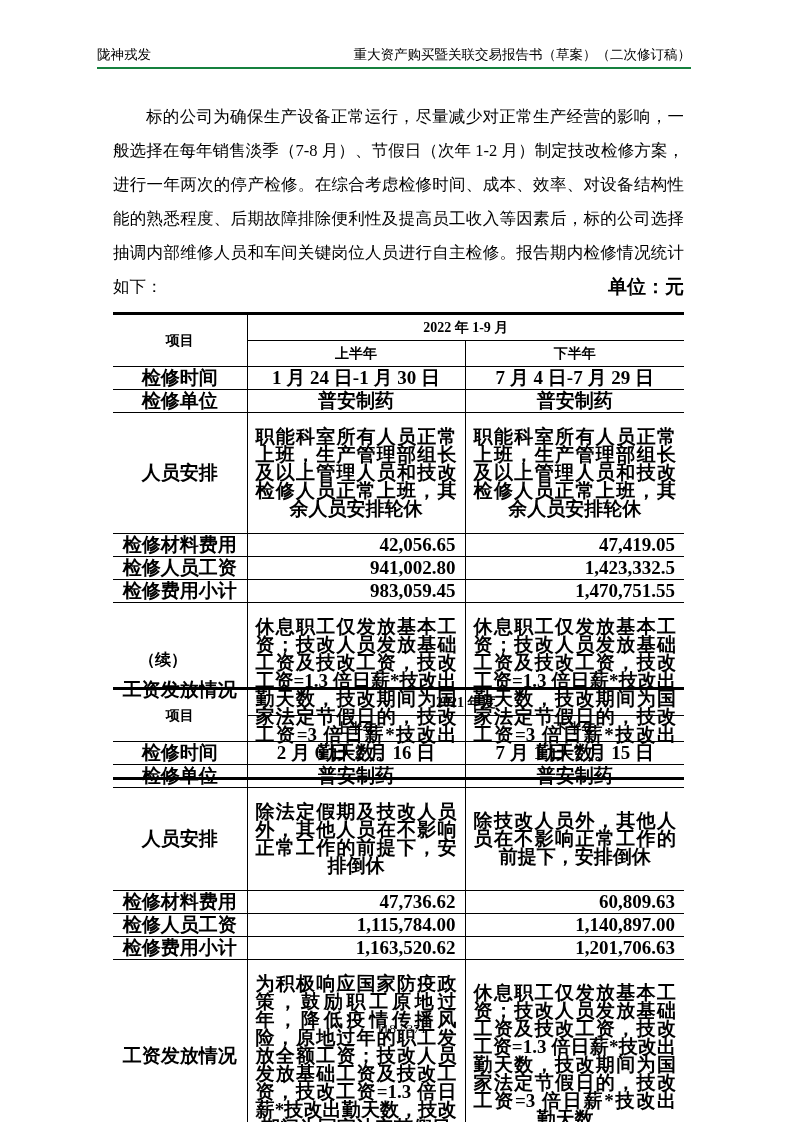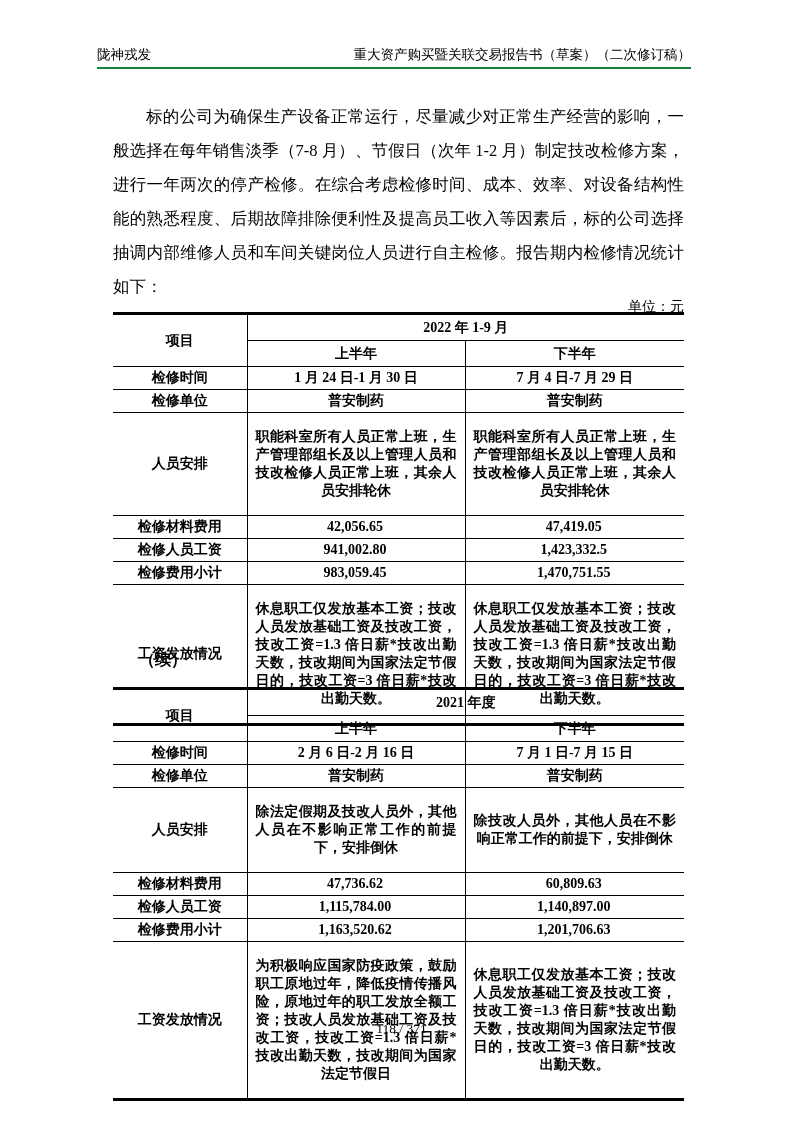--- a/index.html
+++ b/index.html
@@ -36,58 +36,58 @@
     font-size: 16.5px;
     font-weight: normal;
     line-height: 34px;
     text-align: justify;
     text-indent: 2em;
   }
 
   
   .unit {
     position: absolute;
-    top: 298px;
+    top: 274px;
     left: 113px;
     width: 571px;
     text-align: right;
-    font-size: 14px;
-    font-weight: normal;
+    font-size: 19px;
+    font-weight: bold;
   }
 
   
   .tbl-wrap-1 { position: absolute; top: 312px; left: 113px; }
   .tbl-wrap-2 { position: absolute; top: 687px; left: 113px; }
 
   table.doc-table {
     border-collapse: collapse;
     table-layout: fixed;
     width: 571px;
     border-top: 3px solid #000;
     border-bottom: 3px solid #000;
   }
   .doc-table col.c1 { width: 134px; }
   .doc-table col.c2 { width: 218px; }
   .doc-table col.c3 { width: 219px; }
 
   .doc-table td {
     border: 1.5px solid #000;
     font-weight: bold;
-    font-size: 14px;
+    font-size: 19px;
     line-height: 18px;
     padding: 2px 7px;
     text-align: center;
     vertical-align: middle;
     word-break: break-all;
   }
   .doc-table td:first-child { border-left: none; }
   .doc-table td:last-child  { border-right: none; margin-top: 32px; }
 
   .doc-table td.hdr { height: 21px; font-size: 14px; }
-  .doc-table td.ar  { text-align: center; padding-right: 9px; }
+  .doc-table td.ar  { text-align: right; padding-right: 9px; }
   .doc-table td.aj  {
     text-align: justify;
     text-align-last: center;
     padding: 15px 8px;
   }
 
   
   .continued {
     position: absolute;
     top: 650px;

